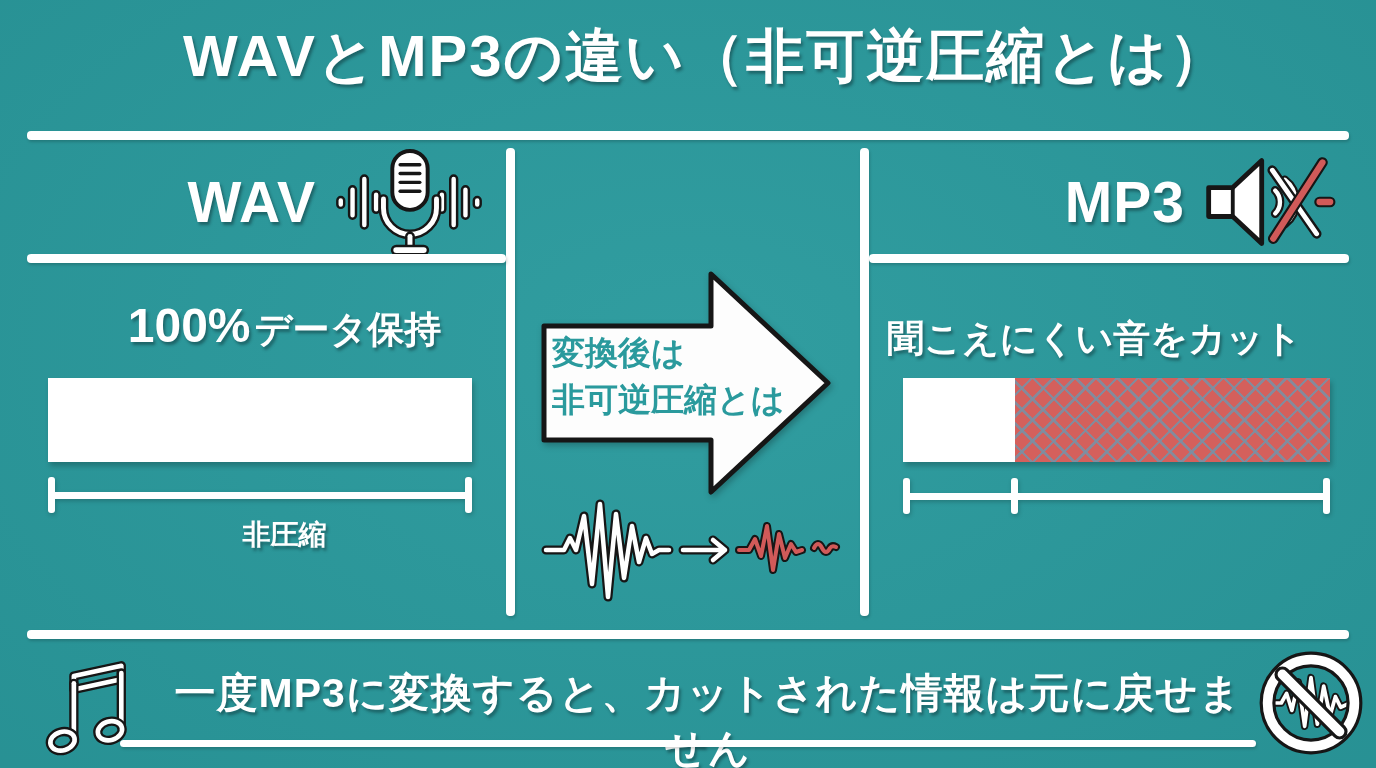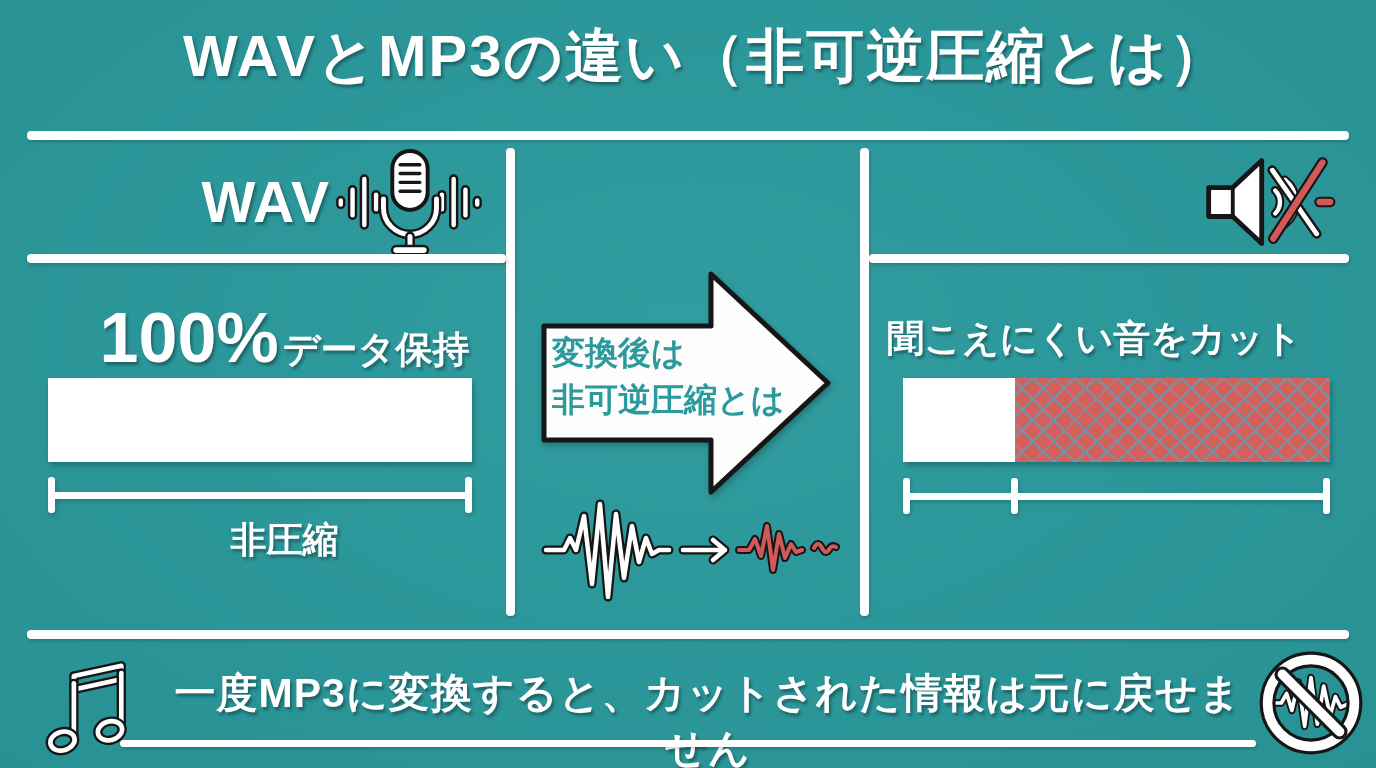--- a/index.html
+++ b/index.html
@@ -20,32 +20,32 @@
   .vline{position:absolute;width:9px;background:#fff;border-radius:4px;box-shadow:1px 2px 3px rgba(0,0,0,.18);}
 
   
   .title{
     position:absolute;left:0;top:18px;width:1376px;text-align:center;
     font-size:58px;letter-spacing:2px;
   }
 
   
   .col-header{position:absolute;top:150px;height:104px;display:flex;align-items:center;}
-  .hdr-wav{left:27px;width:479px;justify-content:flex-end;padding-right:22px;box-sizing:border-box;gap:4px;}
+  .hdr-wav{left:27px;width:479px;justify-content:flex-end;padding-right:22px;box-sizing:border-box;gap:18px;}
   .hdr-mp3{left:869px;width:480px;justify-content:flex-end;padding-right:16px;box-sizing:border-box;gap:16px;}
   .fmt-label{font-size:57px;letter-spacing:1px;}
 
   
   .wav-headline{position:absolute;left:27px;top:298px;width:479px;text-align:center;}
-  .wav-headline .big{font-size:70px;text-align:right;}
+  .wav-headline .big{font-size:48px;text-align:right;}
   .wav-headline .small{font-size:37px;margin-left:4px;}
   .bar{position:absolute;top:378px;height:84px;box-shadow:2px 4px 5px rgba(0,0,0,.22);overflow:hidden;}
   .bar-wav{left:48px;width:424px;background:transparent;}
   .fill-white{position:absolute;left:0;top:0;bottom:0;background:#ffffff;}
-  .wav-caption{position:absolute;left:27px;top:516px;width:479px;text-align:center;font-size:36px;}
+  .wav-caption{position:absolute;left:27px;top:516px;width:479px;text-align:center;font-size:28px;}
 
   
   .measure{position:absolute;height:36px;}
   .measure .m-line{position:absolute;left:0;right:0;top:15px;height:7px;background:#fff;border-radius:3px;}
   .measure .m-tick{position:absolute;top:0;width:7px;height:36px;background:#fff;border-radius:3px;}
   .measure .t-left{left:0;}
   .measure .t-right{right:0;}
   .measure .t-mid{left:26%;}
   .measure{filter:drop-shadow(1px 2px 2px rgba(0,0,0,.2));}
   .meas-wav{left:48px;top:477px;width:424px;}
@@ -120,20 +120,21 @@
       <path class="wl" stroke-width="5" d="M49 52 v9 a27 27 0 0 0 54 0 v-9"></path>
       <line class="ol" stroke-width="10" x1="76" y1="90" x2="76" y2="100"></line>
       <line class="wl" stroke-width="5" x1="76" y1="90" x2="76" y2="100"></line>
       <line class="ol" stroke-width="11" x1="62" y1="104" x2="90" y2="104"></line>
       <line class="wl" stroke-width="6" x1="62" y1="104" x2="90" y2="104"></line>
     </svg>
   </div>
   <div class="hr" style="left:27px;top:254px;width:479px;"></div>
 
   <div class="col-header hdr-mp3">
+    <span class="fmt-label txt">MP3</span>
     <svg width="132" height="108" viewBox="0 0 135 112">
 
       <path d="M7 41 h25 l30 -28 v86 l-30 -28 H7 z" fill="#fff" stroke="#161616" stroke-width="5" stroke-linejoin="round"></path>
       <line x1="32" y1="41" x2="32" y2="71" stroke="#161616" stroke-width="4"></line>
 
       <path class="ol" stroke-width="9" d="M76 44 a17 17 0 0 1 0 24"></path>
       <path class="wl" stroke-width="4.5" d="M76 44 a17 17 0 0 1 0 24"></path>
       <path class="ol" stroke-width="9" d="M86 33 a29 29 0 0 1 0 46"></path>
       <path class="wl" stroke-width="4.5" d="M86 33 a29 29 0 0 1 0 46"></path>
 

